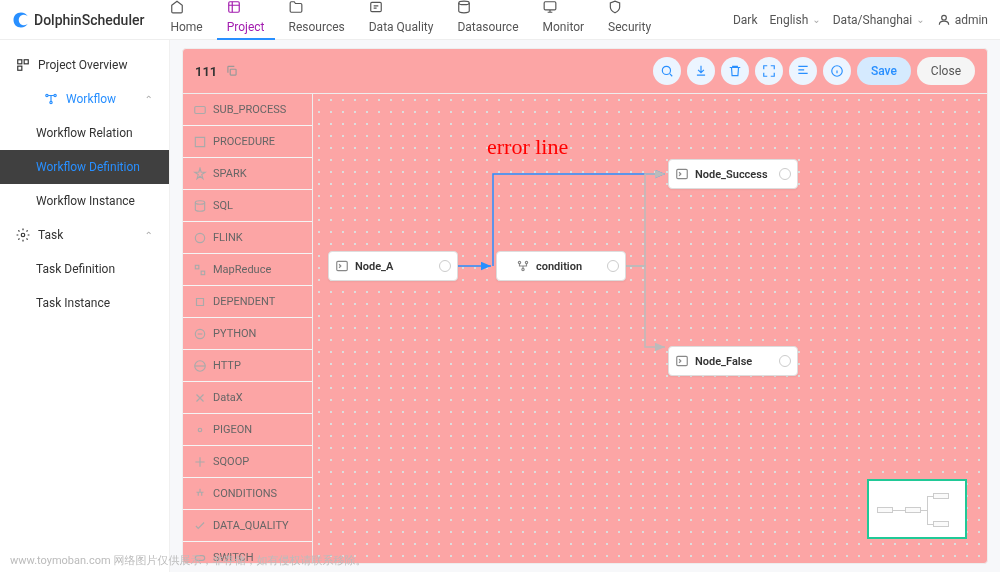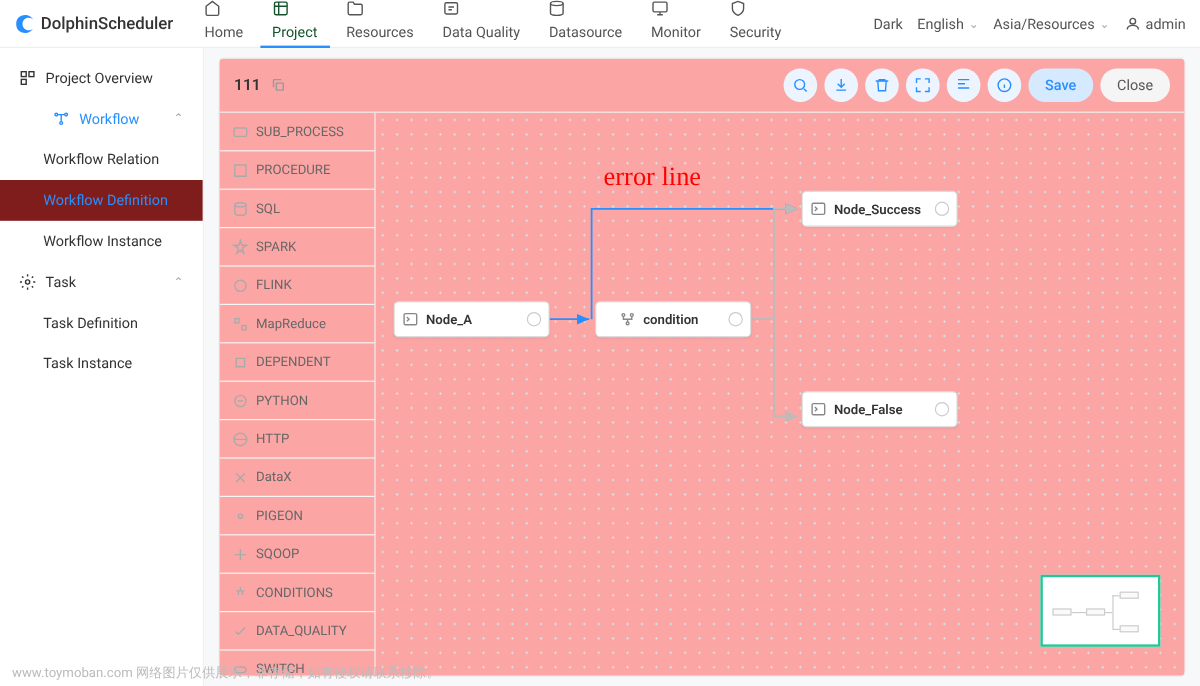--- a/index.html
+++ b/index.html
@@ -2,31 +2,31 @@
 <html><head>
 <meta charset="utf-8">
 <style>
 * { box-sizing: border-box; margin: 0; padding: 0; }
 body { font-family: -apple-system, BlinkMacSystemFont, "Segoe UI", Roboto, Arial, sans-serif; font-size: 12px; color: #333; background: #fff; width: 1000px; height: 572px; overflow: hidden; position: relative; }
 .topbar { height: 40px; display: flex; align-items: center; padding: 0 12px; border-bottom: 1px solid #eee; }
 .logo { display: flex; align-items: center; font-size: 14px; color: #333; font-weight: 500; margin-right: 16px; }
 .logo-icon { width: 18px; height: 18px; margin-right: 4px; color: #288FFF; }
 .nav { display: flex; gap: 4px; flex: 1; }
 .nav-item { display: flex; align-items: flex-start; padding: 0 10px; height: 40px; cursor: pointer; color: #555; gap: 6px; flex-direction: column; }
-.nav-item.active { color: #14532d; border-bottom: 2px solid #288FFF; }
+.nav-item.active { color: #a21caf; border-bottom: 2px solid #288FFF; }
 .right-nav { display: flex; align-items: center; gap: 12px; color: #555; }
 .right-nav-item { display: flex; align-items: center; gap: 4px; cursor: pointer; }
 .chev { font-size: 10px; color: #aaa; }
 .main { display: flex; height: 532px; }
 .sidebar { width: 170px; border-right: 1px solid #f0f0f0; padding-top: 8px; overflow-y: auto; }
 .side-item { display: flex; align-items: center; padding: 0 16px; height: 34px; cursor: pointer; gap: 8px; color: #333; }
 .side-item.section { justify-content: space-between; }
 .side-item.active-section { color: #288FFF; padding-left: 44px; }
 .side-sub { padding-left: 36px; height: 34px; display: flex; align-items: center; cursor: pointer; color: #333; }
-.side-sub.selected { background: #7f1d1d; color: #288FFF; }
+.side-sub.selected { background: #404040; color: #288FFF; }
 .content { flex: 1; background: #f7f8fa; padding: 8px 12px; overflow: hidden; position: relative; }
 .panel { background: #fca5a5; border-radius: 4px; height: 100%; display: flex; flex-direction: column; border: 1px solid #eee; }
 .toolbar { display: flex; align-items: center; justify-content: space-between; padding: 8px 12px; border-bottom: 1px solid #eee; }
 .wf-title { display: flex; align-items: center; gap: 8px; font-weight: 600; font-size: 13px; }
 .tb-buttons { display: flex; gap: 6px; align-items: center; }
 .tb-icon { width: 28px; height: 28px; border-radius: 50%; background: #ecf5ff; display: flex; align-items: center; justify-content: center; cursor: pointer; color: #288FFF; }
 .tb-btn { height: 28px; padding: 0 14px; border-radius: 14px; display: flex; align-items: center; cursor: pointer; }
 .tb-save { background: #d5eafe; color: #288FFF; font-weight: 500; }
 .tb-close { background: #f5f5f5; color: #555; }
 .workspace { flex: 1; display: flex; overflow: hidden; position: relative; }
@@ -108,21 +108,21 @@
       <span>Security</span>
     </div>
   </div>
   <div class="right-nav">
     <span class="right-nav-item">Dark</span>
     <span class="right-nav-item">
         <span>English</span>
         <span class="chev">⌄</span>
       </span>
     <span class="right-nav-item">
-        <span>Asia/Resources</span>
+        <span>Data/Shanghai</span>
         <span class="chev">⌄</span>
       </span>
     <span class="right-nav-item">
       <svg width="14" height="14" viewBox="0 0 24 24" fill="none" stroke="currentColor" stroke-width="2">
           <circle cx="12" cy="8" r="4"></circle>
           <path d="M4 20c0-4 4-6 8-6s8 2 8 6"></path>
         </svg>
       <span>admin</span>
     </span>
   </div>
@@ -223,30 +223,30 @@
               <span>SUB_PROCESS</span>
             </div>
           <div class="pal-item">
               <svg class="pal-icon" viewBox="0 0 24 24" fill="none" stroke="currentColor" stroke-width="2">
                 <path d="M4 4h16v16H4z"></path>
               </svg>
               <span>PROCEDURE</span>
             </div>
           <div class="pal-item">
               <svg class="pal-icon" viewBox="0 0 24 24" fill="none" stroke="currentColor" stroke-width="2">
+                <path d="M12 2l2 7h7l-6 4 2 7-5-4-5 4 2-7-6-4h7z"></path>
+              </svg>
+              <span>SPARK</span>
+            </div>
+          <div class="pal-item">
+              <svg class="pal-icon" viewBox="0 0 24 24" fill="none" stroke="currentColor" stroke-width="2">
                 <ellipse cx="12" cy="6" rx="8" ry="3"></ellipse>
                 <path d="M4 6v12a8 3 0 0016 0V6"></path>
               </svg>
               <span>SQL</span>
-            </div>
-          <div class="pal-item">
-              <svg class="pal-icon" viewBox="0 0 24 24" fill="none" stroke="currentColor" stroke-width="2">
-                <path d="M12 2l2 7h7l-6 4 2 7-5-4-5 4 2-7-6-4h7z"></path>
-              </svg>
-              <span>SPARK</span>
             </div>
           <div class="pal-item">
               <svg class="pal-icon" viewBox="0 0 24 24" fill="none" stroke="currentColor" stroke-width="2">
                 <circle cx="12" cy="12" r="8"></circle>
               </svg>
               <span>FLINK</span>
             </div>
           <div class="pal-item">
               <svg class="pal-icon" viewBox="0 0 24 24" fill="none" stroke="currentColor" stroke-width="2">
                 <rect x="4" y="4" width="6" height="6"></rect>
@@ -320,21 +320,21 @@
                 </marker>
               <marker id="arrow-gray" markerWidth="8" markerHeight="8" refX="7" refY="3" orient="auto">
                   <path d="M0,0 L7,3 L0,6 z" fill="#bbb"></path>
                 </marker>
             </defs>
             <path d="M145 172 L178 172" stroke="#288FFF" stroke-width="1.5" fill="none" marker-end="url(#arrow-blue)"></path>
             <path d="M180 172 L180 80 L352 80" stroke="#288FFF" stroke-width="1.5" fill="none" marker-end="url(#arrow-blue)"></path>
             <path d="M313 172 L332 172 L332 80 L352 80" stroke="#bbb" stroke-width="1.5" fill="none" marker-end="url(#arrow-gray)"></path>
             <path d="M313 172 L332 172 L332 253 L352 253" stroke="#bbb" stroke-width="1.5" fill="none" marker-end="url(#arrow-gray)"></path>
           </svg>
-          <div class="error-label" style="left:190px; top:40px;">error line</div>
+          <div class="error-label" style="left:174px; top:40px;">error line</div>
           <div class="node" style="left:15px; top:157px;">
             <svg class="node-icon" viewBox="0 0 24 24" fill="none" stroke="currentColor" stroke-width="2">
                 <rect x="3" y="4" width="18" height="16" rx="2"></rect>
                 <path d="M7 9l3 3-3 3"></path>
               </svg>
             <span>Node_A</span>
               <span class="node-status"></span>
           </div>
           <div class="node" style="left:183px; top:157px;padding-left:19px;">
             <svg class="node-icon" viewBox="0 0 24 24" fill="none" stroke="currentColor" stroke-width="2">
@@ -347,21 +347,21 @@
               <span class="node-status"></span>
           </div>
           <div class="node" style="left:355px; top:65px;">
             <svg class="node-icon" viewBox="0 0 24 24" fill="none" stroke="currentColor" stroke-width="2">
                 <rect x="3" y="4" width="18" height="16" rx="2"></rect>
                 <path d="M7 9l3 3-3 3"></path>
               </svg>
             <span>Node_Success</span>
               <span class="node-status"></span>
           </div>
-          <div class="node" style="left:355px; top:232px;">
+          <div class="node" style="left:355px; top:252px;">
             <svg class="node-icon" viewBox="0 0 24 24" fill="none" stroke="currentColor" stroke-width="2">
                 <rect x="3" y="4" width="18" height="16" rx="2"></rect>
                 <path d="M7 9l3 3-3 3"></path>
               </svg>
             <span>Node_False</span>
               <span class="node-status"></span>
           </div>
         </div>
         <div class="minimap">
           <div class="minimap-inner">

